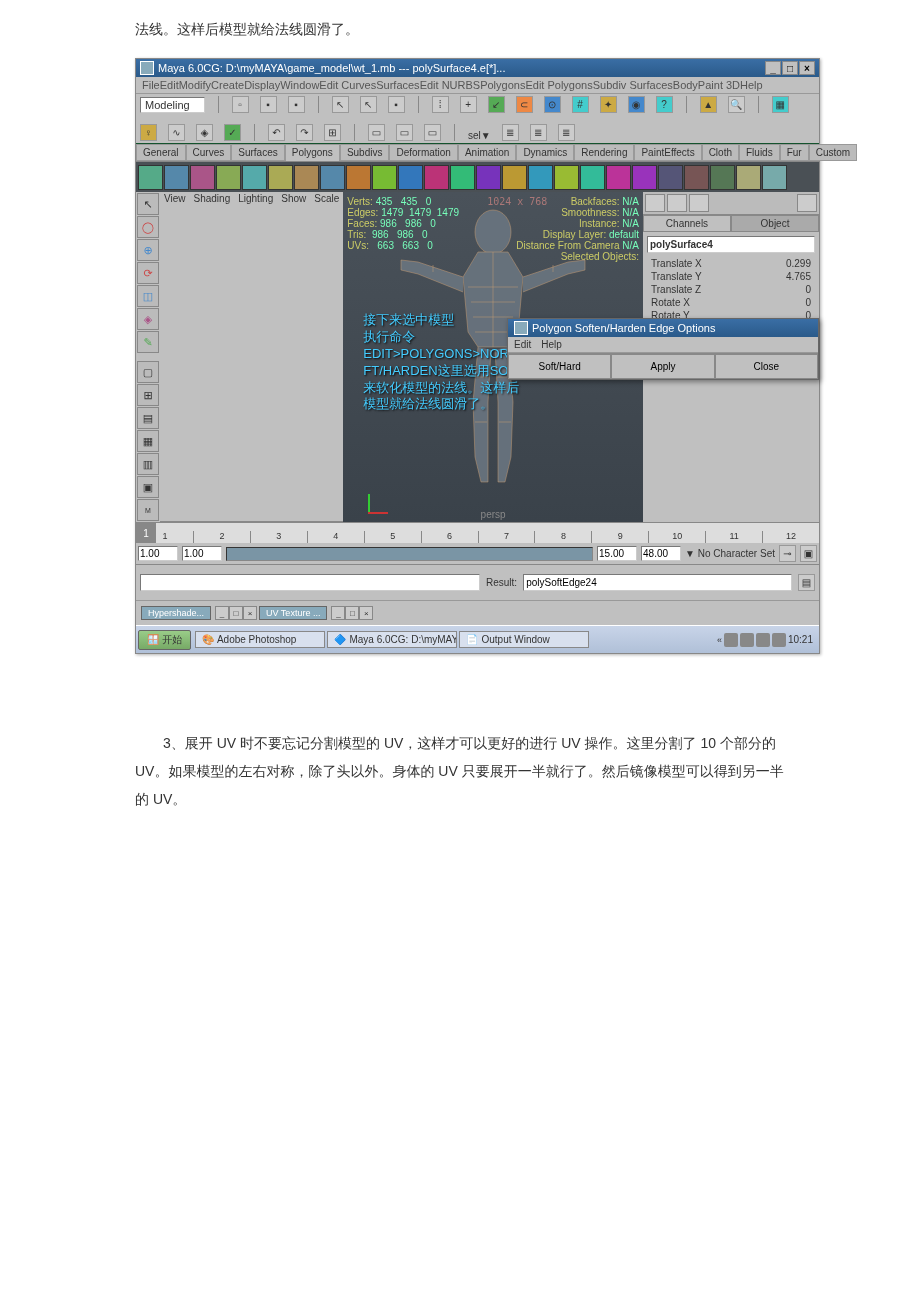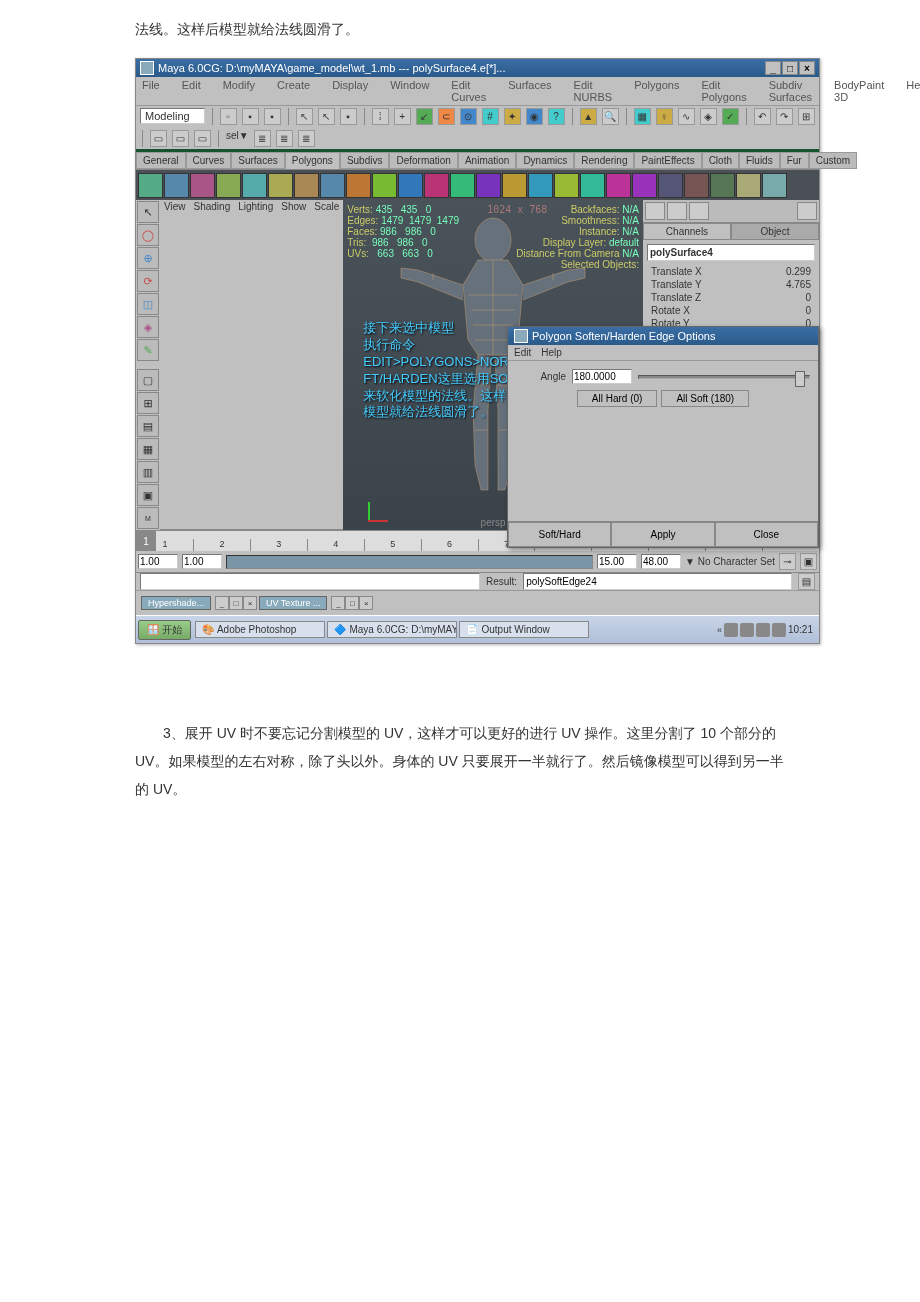--- a/index.html
+++ b/index.html
@@ -3,23 +3,23 @@
 <meta charset="utf-8">
 <style>
 *{margin:0;padding:0;box-sizing:border-box;font-family:Arial,"Microsoft YaHei",sans-serif}
 body{background:#fff;width:920px;font-size:12px;color:#333}
 .doc-text{padding:15px 135px;font-size:14px;line-height:2}
 .maya-window{margin:0 135px;width:685px;background:#c0c0c0;border:1px solid #888;box-shadow:1px 1px 3px rgba(0,0,0,.3)}
 .titlebar{background:linear-gradient(#3a6ea5,#2a5a8a);color:#fff;padding:2px 4px;display:flex;align-items:center;font-size:11px;height:18px}
 .titlebar .tb-icon{width:14px;height:14px;background:#8ab;margin-right:4px;border:1px solid #fff}
 .win-btns{margin-left:auto;display:flex;gap:1px}
 .win-btns span{width:16px;height:14px;background:#c0c0c0;border:1px solid #888;display:flex;align-items:center;justify-content:center;color:#000;font-size:10px;font-weight:bold;cursor:pointer}
-.menubar{background:#c0c0c0;padding:2px 6px;display:flex;gap:22px;font-size:11px;color:#555;border-bottom:1px solid #999}
+.menubar{background:#c0c0c0;padding:2px 6px;display:flex;gap:0;font-size:11px;color:#555;border-bottom:1px solid #999}
 .menubar span{cursor:pointer}
-.toolbar1{background:#c0c0c0;padding:2px 4px;display:flex;align-items:flex-start;gap:5px;border-bottom:3px solid #14532d;flex-wrap:wrap}
+.toolbar1{background:#c0c0c0;padding:2px 4px;display:flex;align-items:flex-end;gap:11px;border-bottom:1px solid #14532d;flex-wrap:wrap}
 .dropdown{background:#fff;border:1px inset #ccc;padding:1px 14px 1px 4px;font-size:11px}
 .tbtn{width:17px;height:17px;background:#ccc;border:1px solid #999;display:inline-flex;align-items:center;justify-content:center;font-size:10px;cursor:pointer}
 .tbtn.blue{background:#48c}
 .tbtn.green{background:#5a5}
 .tbtn.yellow{background:#ca4}
 .tbtn.orange{background:#e84}
 .tbtn.cyan{background:#4cc}
 .sep{width:1px;height:17px;background:#888;margin:0 2px}
 .shelf-tabs{background:#ec4899;display:flex;font-size:10px;border-bottom:1px solid #888}
 .shelf-tabs span{padding:2px 6px;border:1px solid #999;background:#bbb;cursor:pointer}
@@ -67,21 +67,21 @@
 .dlg-btns button{padding:2px 14px;font-size:10px;background:#c0c0c0;border:1px solid #888;cursor:pointer}
 .dlg-footer{display:flex;border-top:1px solid #888}
 .dlg-footer button{flex:1;padding:6px;background:#c0c0c0;border:1px solid #888;font-size:10px;cursor:pointer}
 .timeline{background:#c0c0c0;border-top:1px solid #888}
 .tl-ruler{display:flex;background:#ddd;height:20px;align-items:flex-end;font-size:9px;position:relative}
 .tl-ruler span{flex:1;text-align:center;border-left:1px solid #888;padding-bottom:2px}
 .tl-curframe{position:absolute;left:0;top:0;width:20px;height:20px;background:#888;color:#fff;font-size:10px;display:flex;align-items:center;justify-content:center}
 .tl-controls{display:flex;align-items:center;padding:2px;gap:4px;background:#c0c0c0;font-size:10px}
 .tl-controls input{width:40px;background:#fff;border:1px inset #ccc;padding:1px;font-size:10px}
 .tl-slider{flex:1;height:14px;background:#7a95a5;border:1px inset #888}
-.status{background:#c0c0c0;padding:0 4px;display:flex;align-items:center;gap:6px;font-size:10px;border-top:1px solid #888}
+.status{background:#c0c0c0;padding:9px 4px;display:flex;align-items:center;gap:6px;font-size:10px;border-top:1px solid #888}
 .status input{flex:1;background:#fff;border:1px inset #ccc;padding:2px;font-size:10px}
 .bottom-tabs{background:#c0c0c0;padding:5px;display:flex;gap:2px;font-size:9px;border-top:1px solid #999}
 .btab{background:#8ab;padding:1px 6px;border:1px solid #666;color:#fff}
 .btab-btns{display:flex;margin-left:2px}
 .btab-btns span{width:14px;height:14px;background:#ccc;border:1px solid #888;font-size:8px;display:flex;align-items:center;justify-content:center}
 .taskbar{background:linear-gradient(#c8d4e8,#b0c0d8);height:28px;display:flex;align-items:center;padding:0 2px;font-size:10px;border-top:1px solid #fff}
 .task-start{background:linear-gradient(#9c8,#7a6);padding:2px 8px;border:1px solid #666;border-radius:2px;margin-right:4px;cursor:pointer}
 .task-item{background:#d8e0ee;padding:2px 6px;border:1px solid #888;margin-right:2px;width:130px;cursor:pointer;white-space:nowrap;overflow:hidden}
 .task-tray{margin-left:auto;display:flex;gap:2px;align-items:center;padding:0 4px}
 .tray-icon{width:14px;height:14px;background:#888;border-radius:2px}
@@ -329,31 +329,20 @@
           </div>
       </div>
     </div>
 
     <div class="dialog" style="top:126px">
       <div class="dlg-title">Polygon Soften/Harden Edge Options</div>
       <div class="dlg-menu">
         <span>Edit</span>
         <span>Help</span>
       </div>
-      <div class="dlg-body">
-        <div class="dlg-row">
-          <label>Angle</label>
-          <input value="180.0000" style="">
-          <div class="slider"></div>
-        </div>
-        <div class="dlg-btns">
-          <button>All Hard (0)</button>
-          <button>All Soft (180)</button>
-        </div>
-      </div>
       <div class="dlg-footer">
         <button>Soft/Hard</button>
         <button>Apply</button>
         <button>Close</button>
       </div>
     </div>
   </div>
 
   <div class="timeline">
     <div class="tl-ruler">

